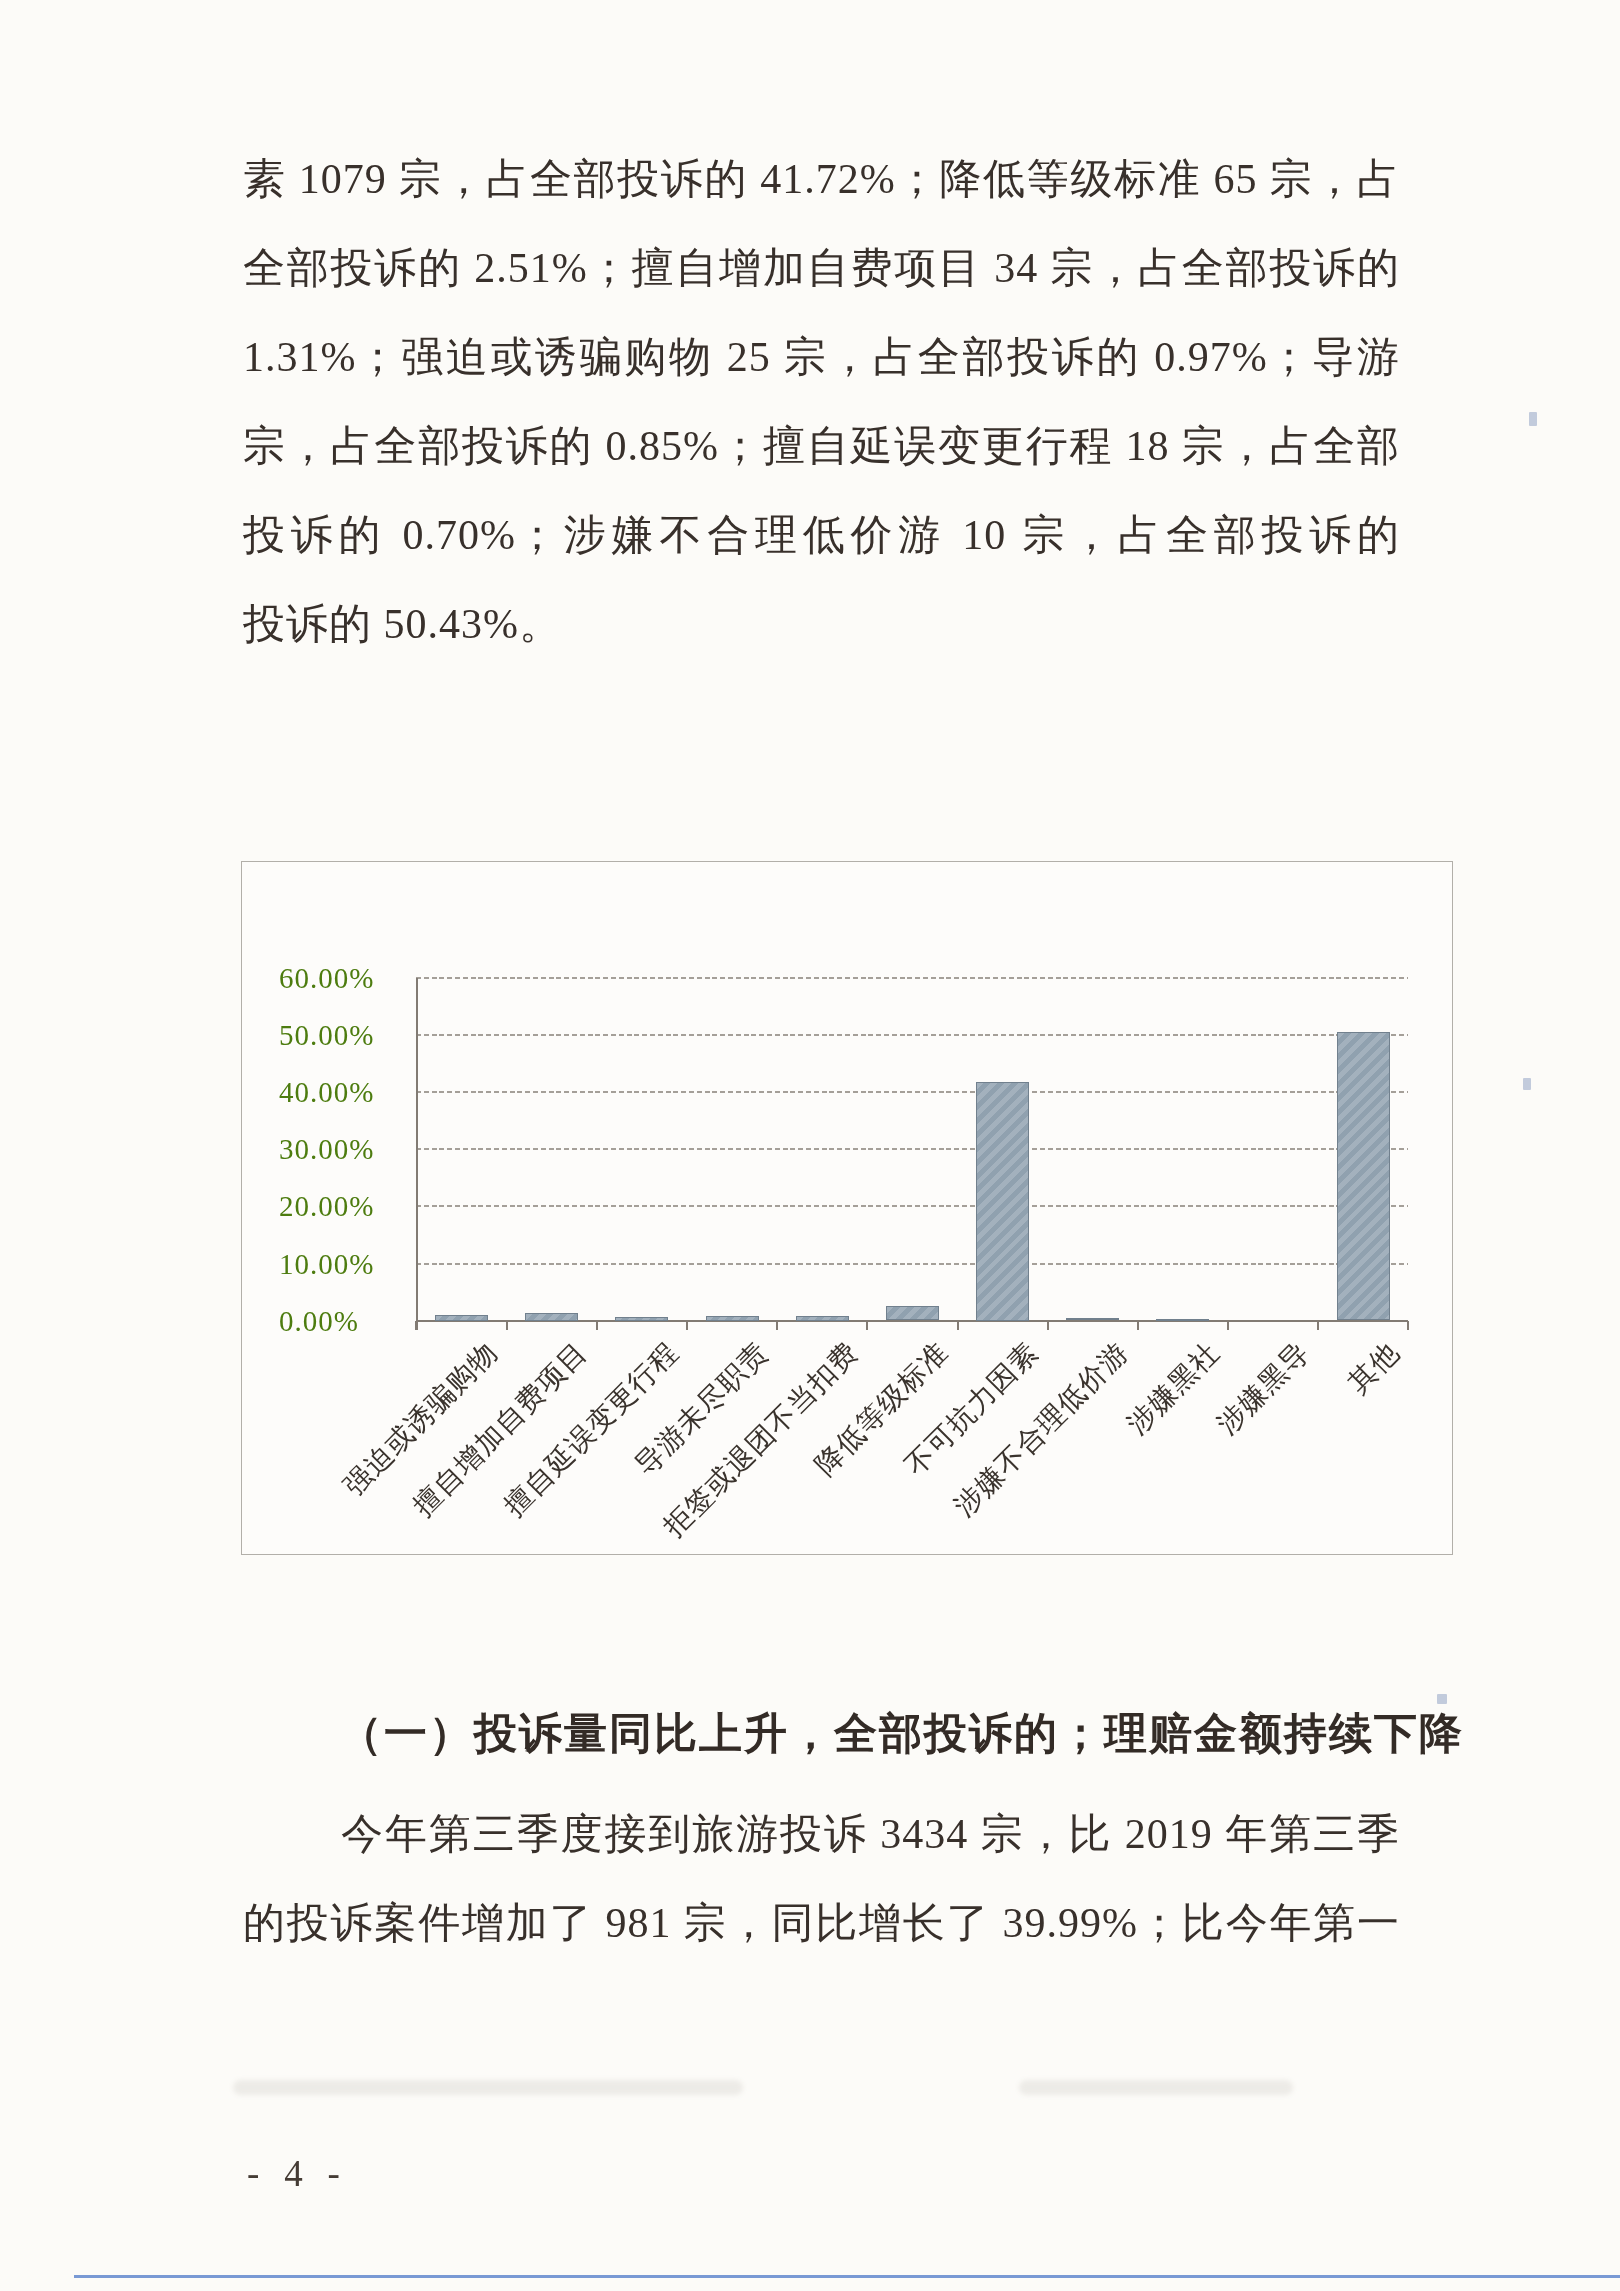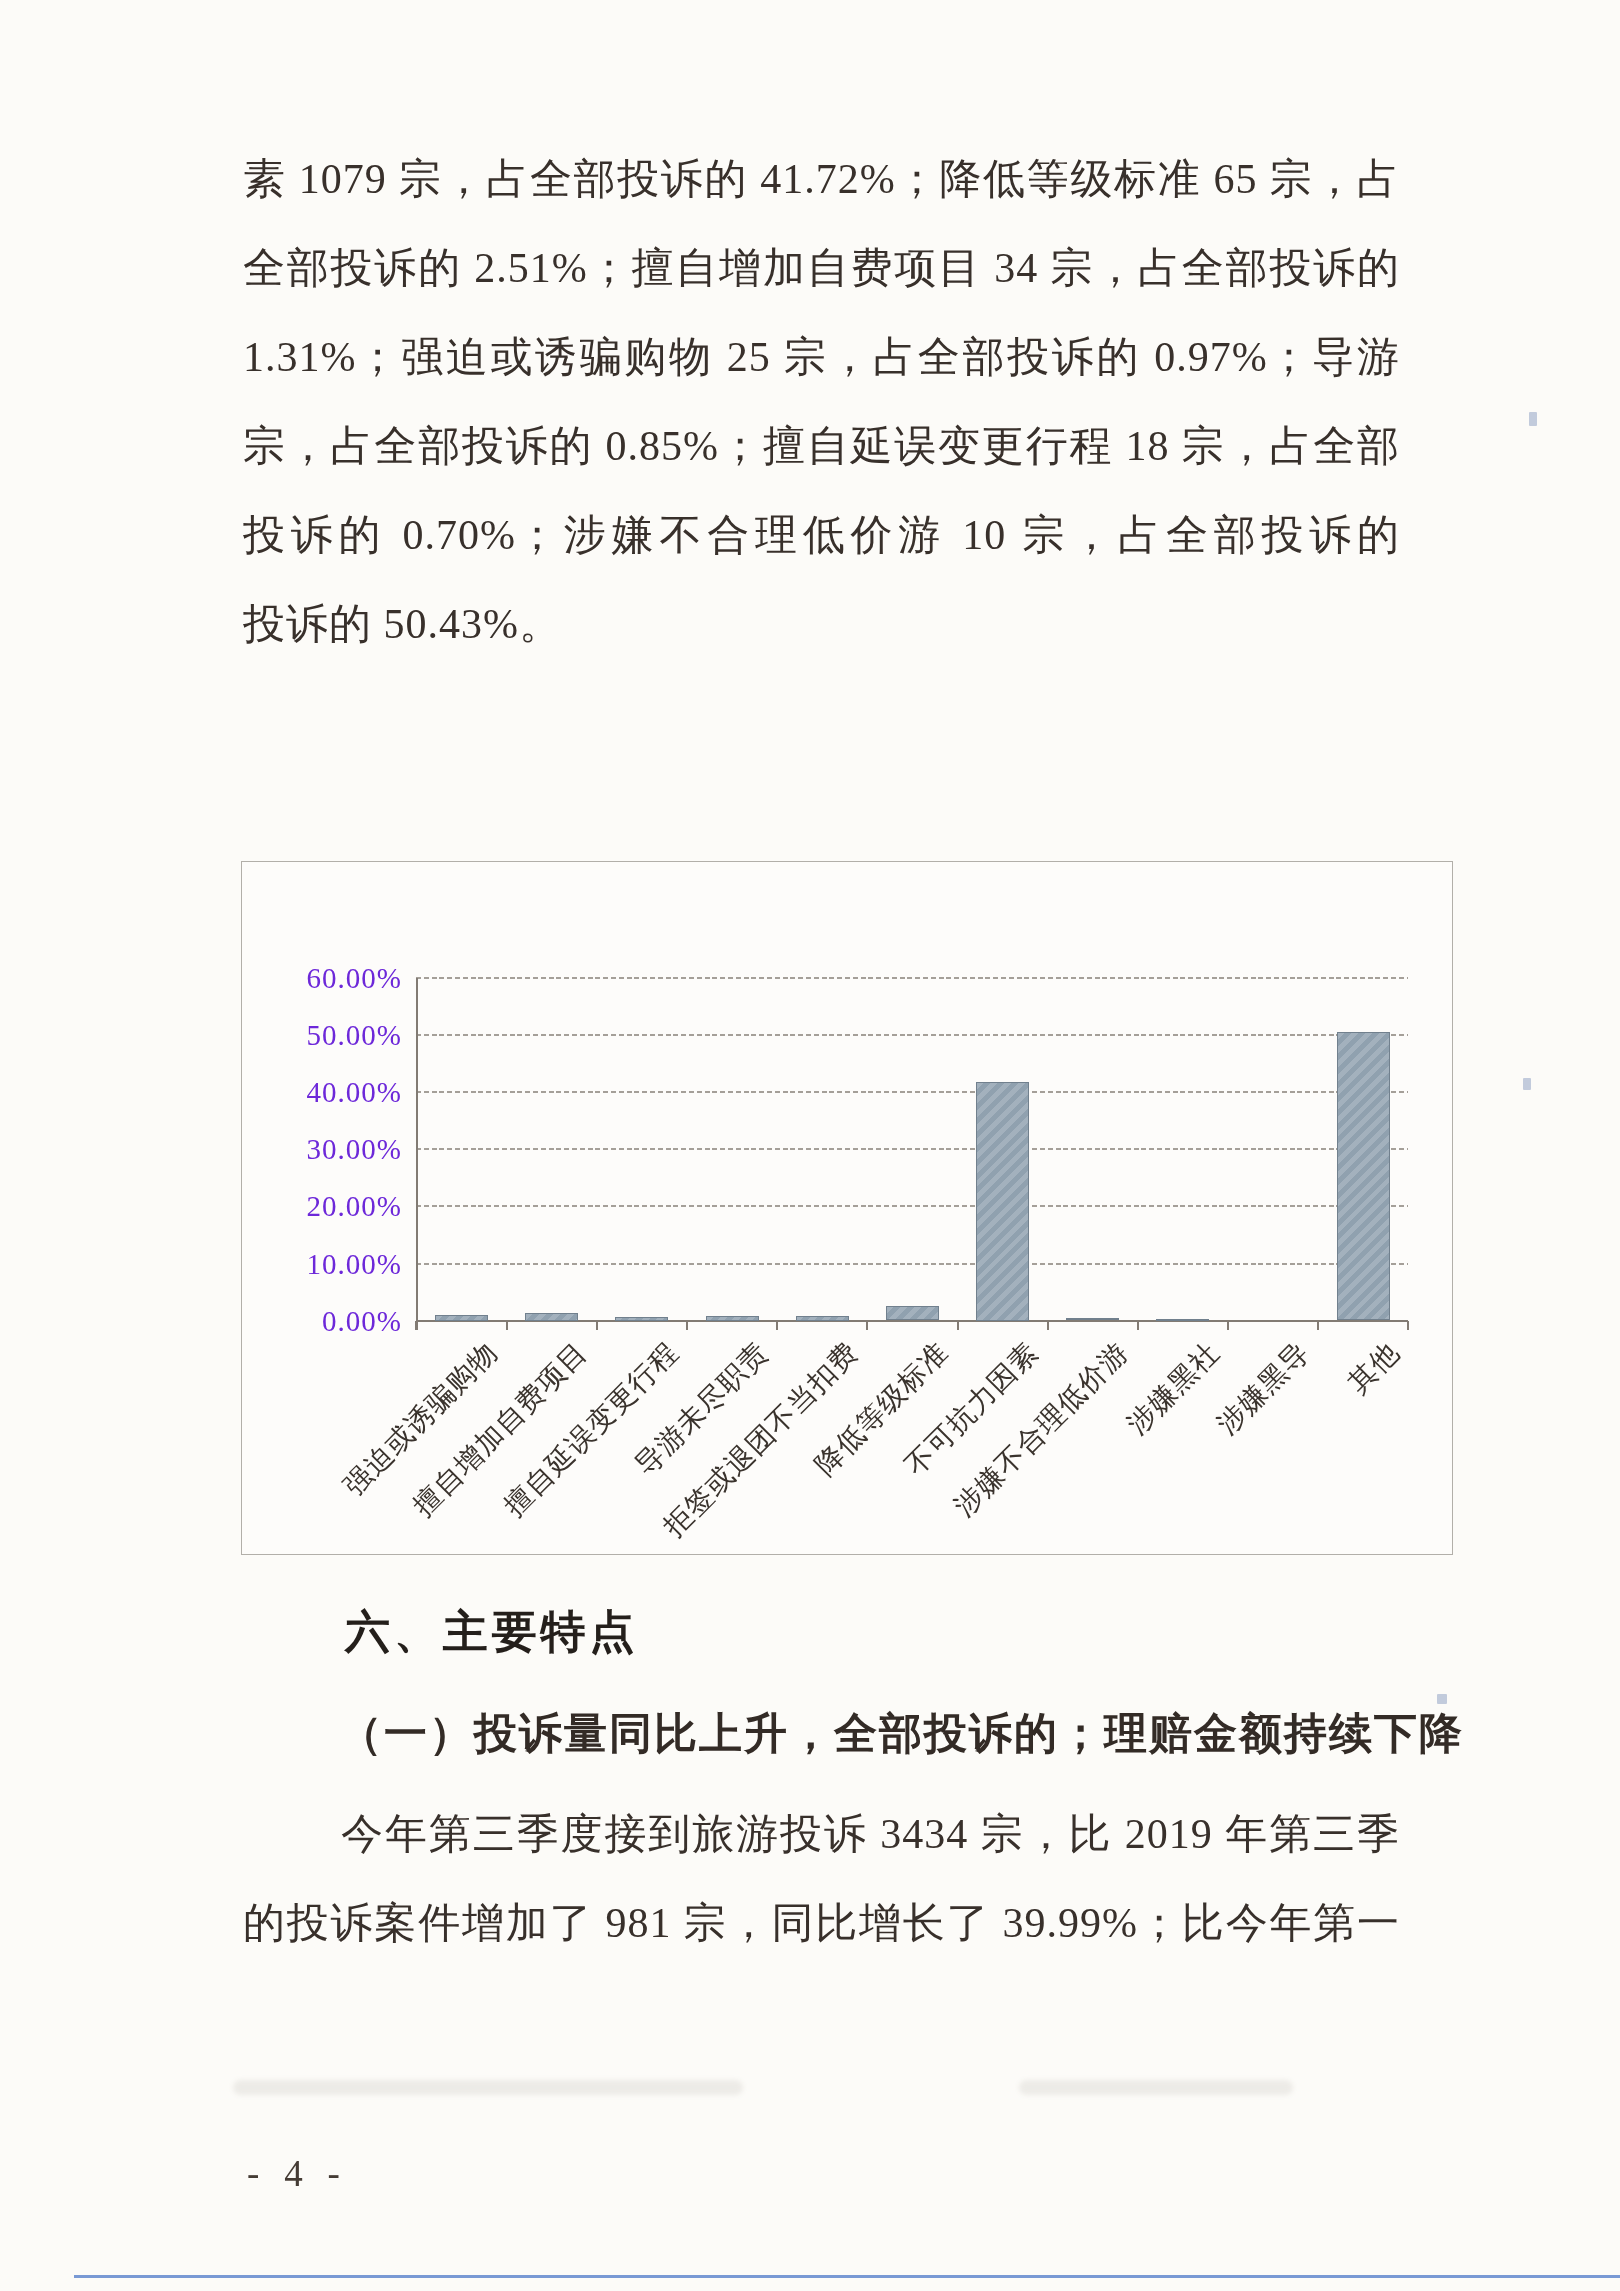--- a/index.html
+++ b/index.html
@@ -39,22 +39,22 @@
   }
   .plot{position:absolute;left:0;top:0;width:100%;height:100%;}
   .gridline{
     position:absolute;height:2px;
     background:repeating-linear-gradient(90deg,#958f87 0 4.9px,rgba(0,0,0,0) 4.9px 7.8px);
     opacity:.85;
   }
   .axis-y{position:absolute;width:2px;background:#827b73;}
   .axis-x{position:absolute;height:2px;background:#827b73;}
   .ylabel{
-    position:absolute;width:123px;text-align:right;
-    font-size:29px;color:#6d28d9;transform:translateY(-50%);
+    position:absolute;width:123px;text-align:left;
+    font-size:29px;color:#4d7c0f;transform:translateY(-50%);
     letter-spacing:1px;
   }
   .bar{
     position:absolute;
     border:1px solid #71808d;
     background:repeating-linear-gradient(135deg,#a3b1bd 0 4.9px,#90a1af 4.9px 9.8px);
     box-sizing:border-box;
   }
   .tick{position:absolute;width:2px;height:8.8px;background:#827b73;}
   .xlabel-anchor{position:absolute;width:0;height:0;}
@@ -170,21 +170,20 @@
         </div>
         <div class="bar" style="left: 1095px; top: 170px; width: 53px; height: 288px;"></div>
         <div class="tick" style="left: 1165px; top: 459px;"></div>
         <div class="xlabel-anchor" style="left: 1139px; top: 472px;">
           <span class="xlabel">其他</span>
         </div>
         <div class="tick" style="left: 173px; top: 459px;"></div>
       </div>
   </figure>
 
-  <h2 class="sec-heading">六、主要特点</h2>
   <h3 class="sec-subheading">（一）投诉量同比上升，全部投诉的；理赔金额持续下降</h3>
 
   <div class="para para-bottom" id="para-bottom">
       <div class="line full indent">今年第三季度接到旅游投诉 3434 宗，比 2019 年第三季度</div>
       <div class="line full">的投诉案件增加了 981 宗，同比增长了 39.99%；比今年第一</div>
     </div>
 
   <div class="page-number">- 4 -</div>
 
   <div class="smudge" style="left:233px;top:2080px;width:510px;"></div>

